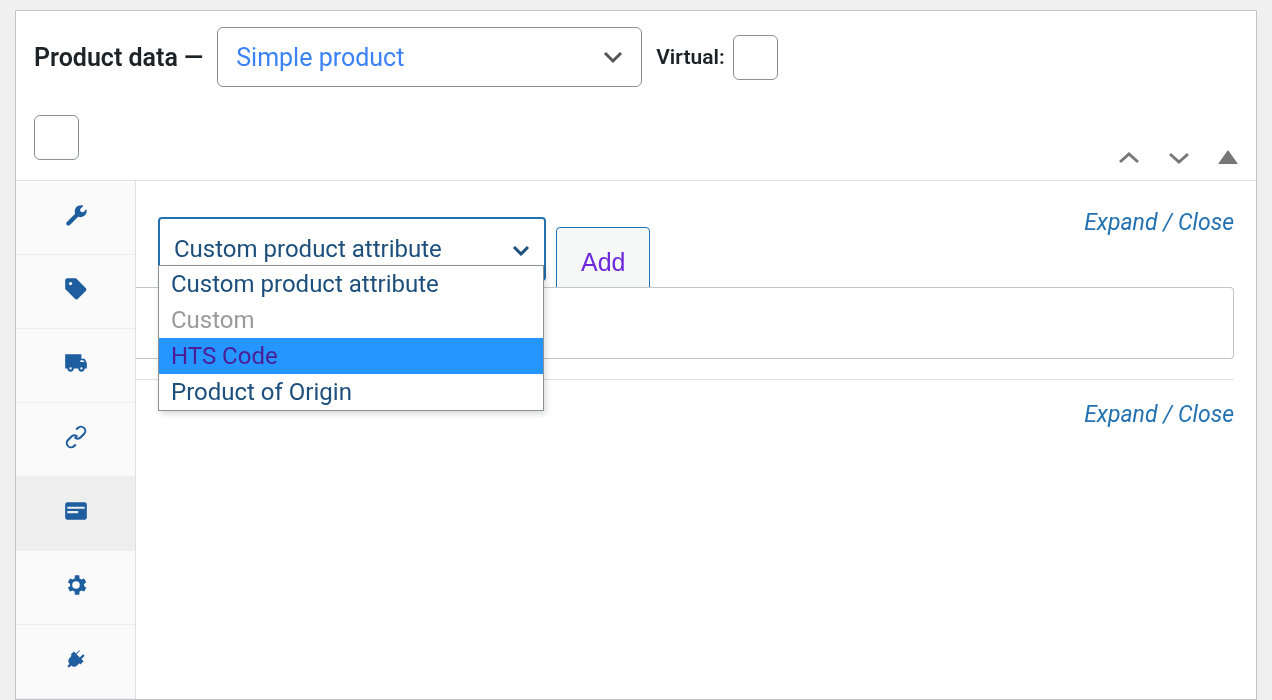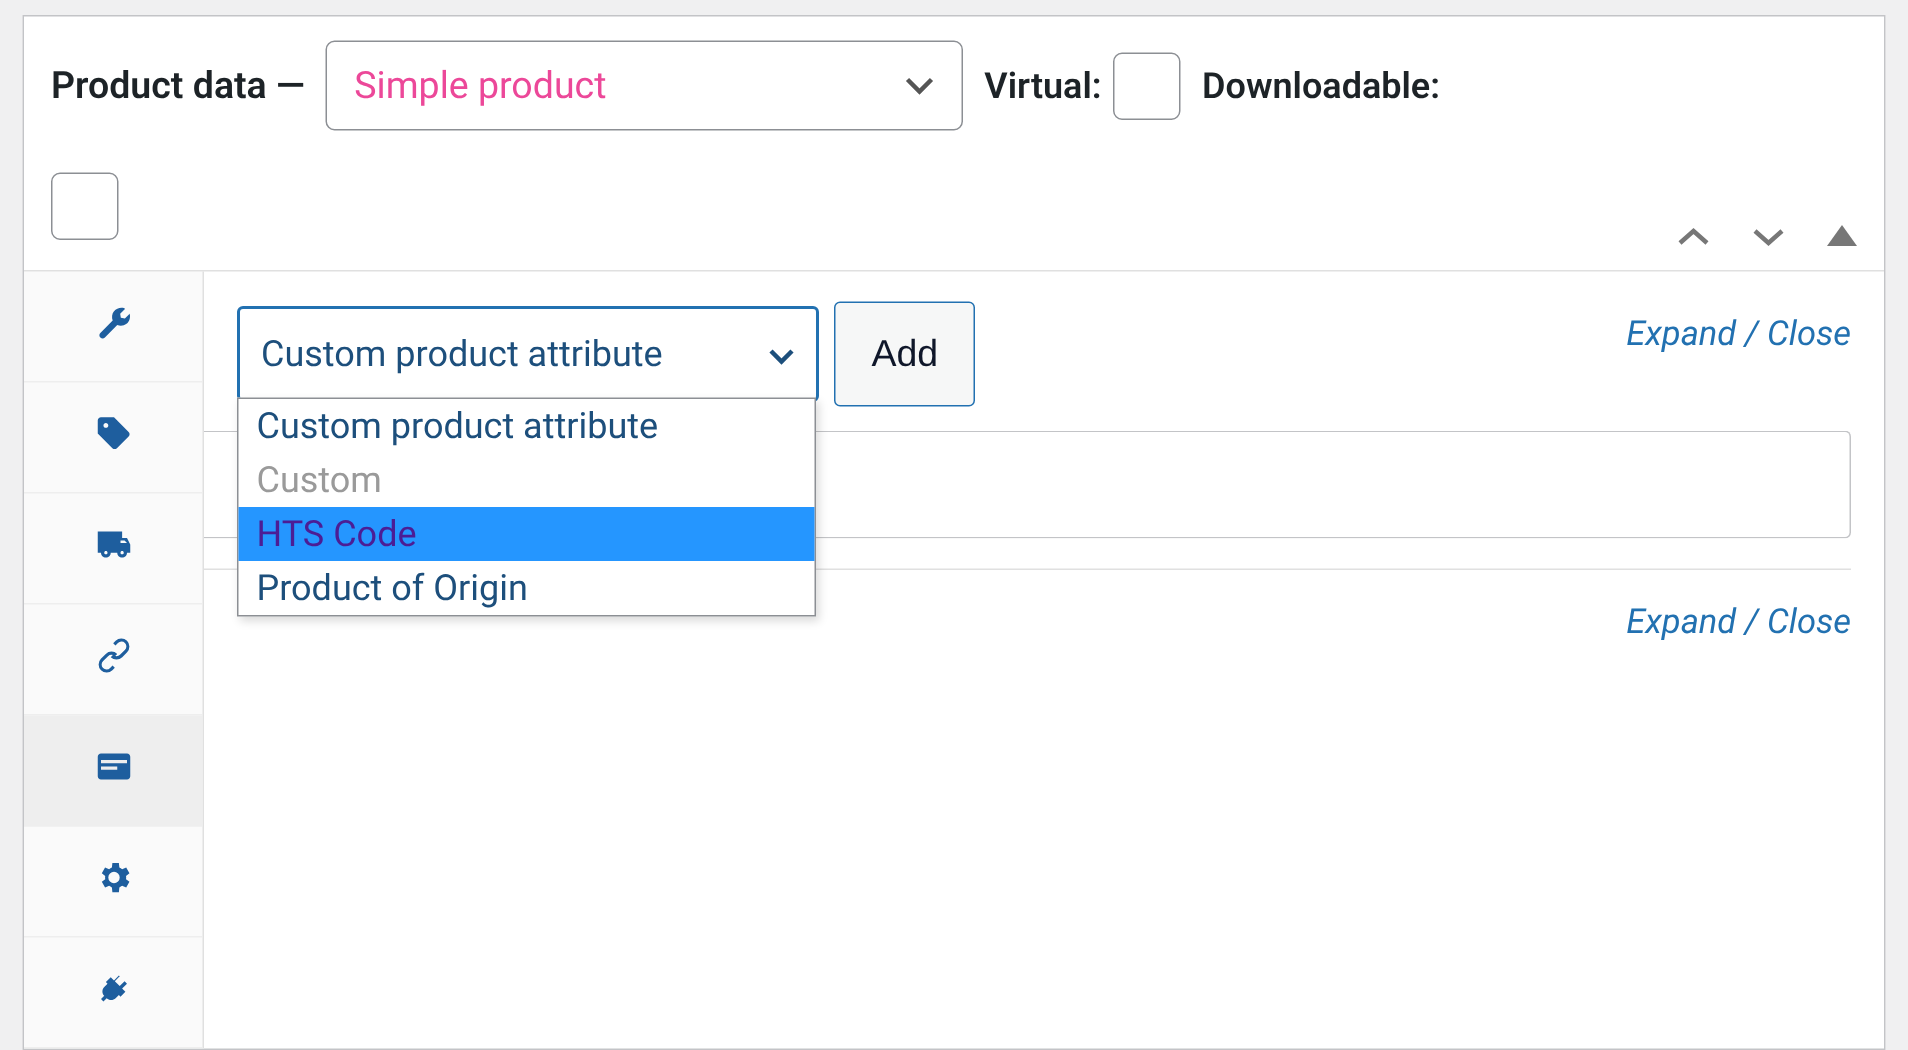--- a/index.html
+++ b/index.html
@@ -25,25 +25,25 @@
     align-items:center;
     gap:14px;
     position:relative;
   }
   .pd-label { font-weight:600; font-size:25px; }
   .type-select {
     display:flex; align-items:center; justify-content:space-between;
     width:425px; height:60px;
     padding:0 18px;
     border:1px solid #8c8f94; border-radius:6px;
-    font-size:25px; color:#ec4899;
+    font-size:25px; color:#3b82f6;
     cursor:pointer;
   }
   .chev { font-size:20px; color:#555; }
-  .check-group { display:flex; align-items:center; gap:8px; font-size:24px; font-weight:600;}
+  .check-group { display:flex; align-items:center; gap:8px; font-size:21px; font-weight:600;}
   .checkbox {
     width:45px; height:45px; border:1px solid #8c8f94; border-radius:6px; background:#fff;
   }
   .header-corner {
     position:absolute; right:18px; bottom:14px; display:flex; gap:28px; color:#777;
   }
   .header-corner svg { display:block; }
   .tri-up {
     width:0; height:0; border-left:10px solid transparent; border-right:10px solid transparent; border-bottom:14px solid #777;
   }
@@ -73,22 +73,23 @@
   .attr-select {
     display:flex; align-items:center; justify-content:space-between;
     width:388px; height:64px; padding:0 14px;
     border:2px solid #2271b1; border-radius:4px;
     color:#1d4f7c; font-size:24px; cursor:pointer;
     background:#fff;
   }
   .add-btn {
     height:70px; padding:0 24px;
     border:1px solid #2271b1; border-radius:4px;
-    background:#f6f7f7; color:#0f172a; font-size:25px;
-    cursor:pointer;
+    background:#f6f7f7; color:#6d28d9; font-size:25px;
+    cursor:pointer;
+    margin-top:26px;
   }
   .expand-close {
     position:absolute; right:22px;
     color:#2271b1; font-style:italic; font-size:23px;
     cursor:pointer;
   }
   .ec1 { top:28px; }
   .ec2 { top:220px; }
   .color-box {
     position:absolute; top:106px; left:0; right:22px;
@@ -132,23 +133,20 @@
             <path d="M2 3l8 8 8-8" fill="none" stroke="#555" stroke-width="3"></path>
           </svg>
       </span>
     </div>
 
     <div class="check-group">
       <span>Virtual:</span>
       <div class="checkbox"></div>
     </div>
 
-    <div class="check-group">
-      <span>Downloadable:</span>
-    </div>
 
     <div class="break"></div>
     <div class="checkbox"></div>
 
     <div class="header-corner">
       <span>
         <svg width="22" height="16" viewBox="0 0 22 16">
             <path d="M2 12l9-8 9 8" fill="none" stroke="#777" stroke-width="3"></path>
           </svg>
       </span>

